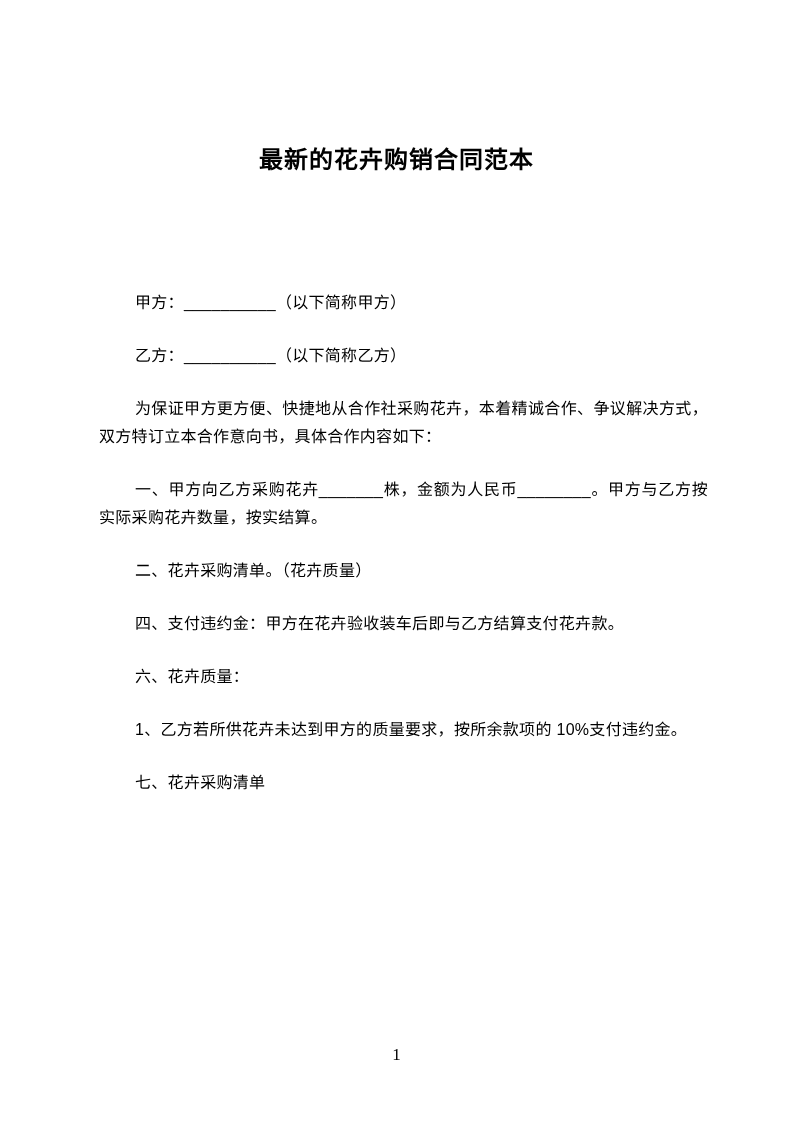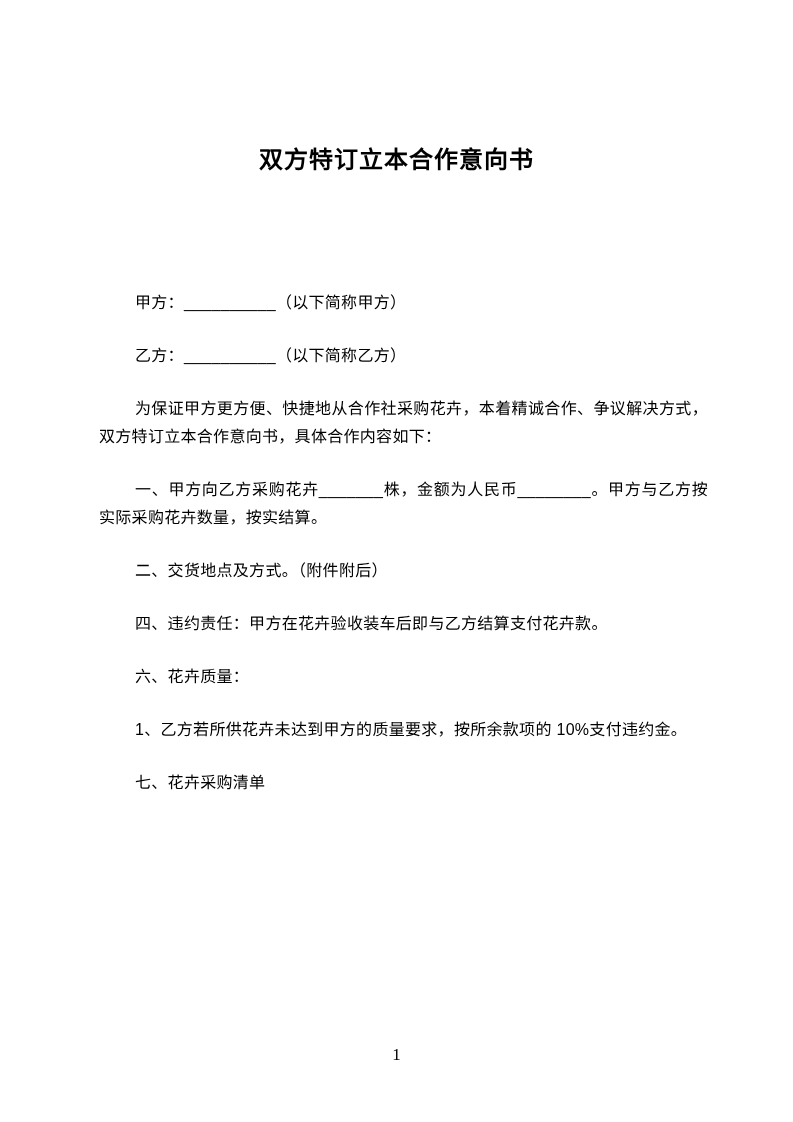--- a/index.html
+++ b/index.html
@@ -46,34 +46,34 @@
     line-height: 22px;
     font-family: "Liberation Serif", "DejaVu Serif", serif;
     color: #000000;
   }
 </style>
 </head>
 <body>
 
 <div class="page">
 
-  <h1 class="doc-title">双方特订立本合作意向书</h1>
+  <h1 class="doc-title">最新的花卉购销合同范本</h1>
 
   <p class="para">甲方：__________（以下简称甲方）</p>
 
   <p class="para">乙方：__________（以下简称乙方）</p>
 
   <p class="para">为保证甲方更方便、快捷地从合作社采购花卉，本着精诚合作、争议解决方式，双方特订立本合作意向书，具体合作内容如下：</p>
 
   <p class="para">一、甲方向乙方采购花卉_______株，金额为人民币________。甲方与乙方按实际采购花卉数量，按实结算。</p>
 
-  <p class="para">二、交货地点及方式。（附件附后）</p>
+  <p class="para">二、花卉采购清单。（花卉质量）</p>
 
 
-  <p class="para">四、违约责任：甲方在花卉验收装车后即与乙方结算支付花卉款。</p>
+  <p class="para">四、支付违约金：甲方在花卉验收装车后即与乙方结算支付花卉款。</p>
 
 
   <p class="para">六、花卉质量：</p>
 
   <p class="para">1、乙方若所供花卉未达到甲方的质量要求，按所余款项的 10%支付违约金。</p>
 
 
   <p class="para">七、花卉采购清单</p>
 
   <div class="page-number">1</div>

